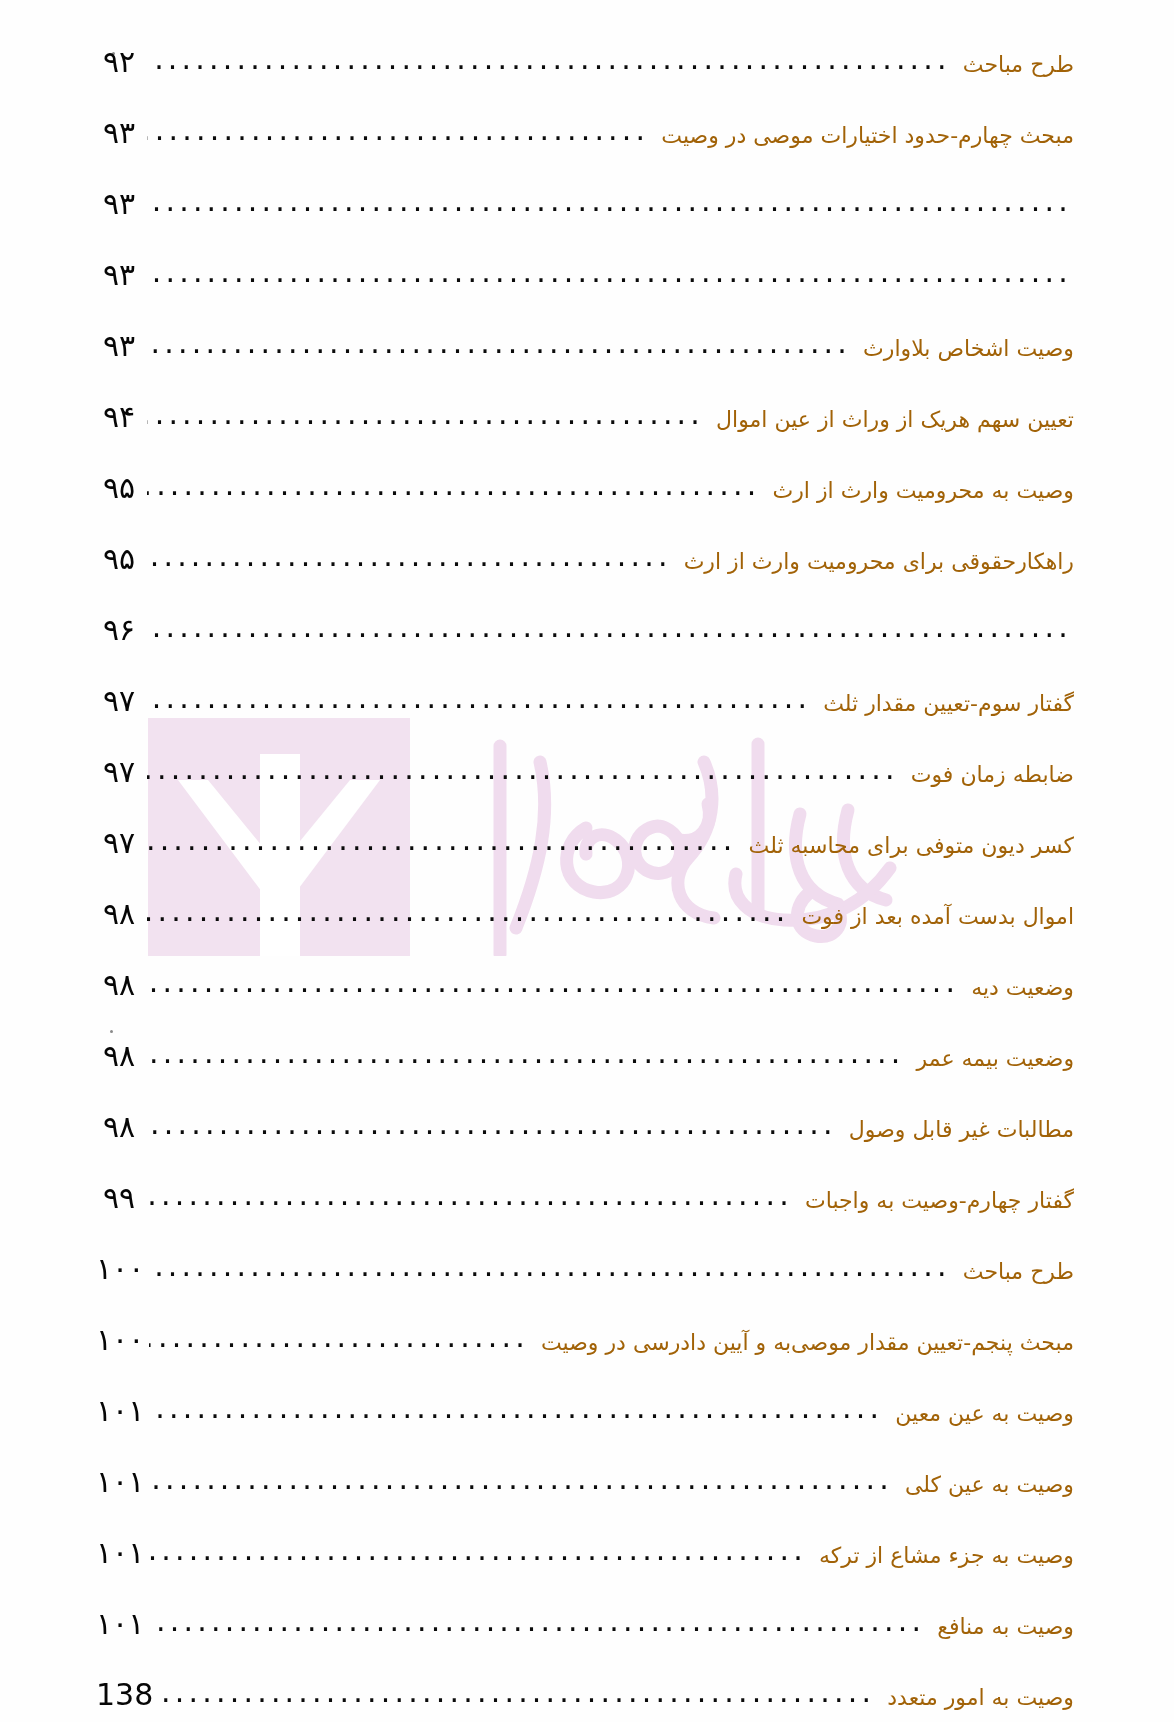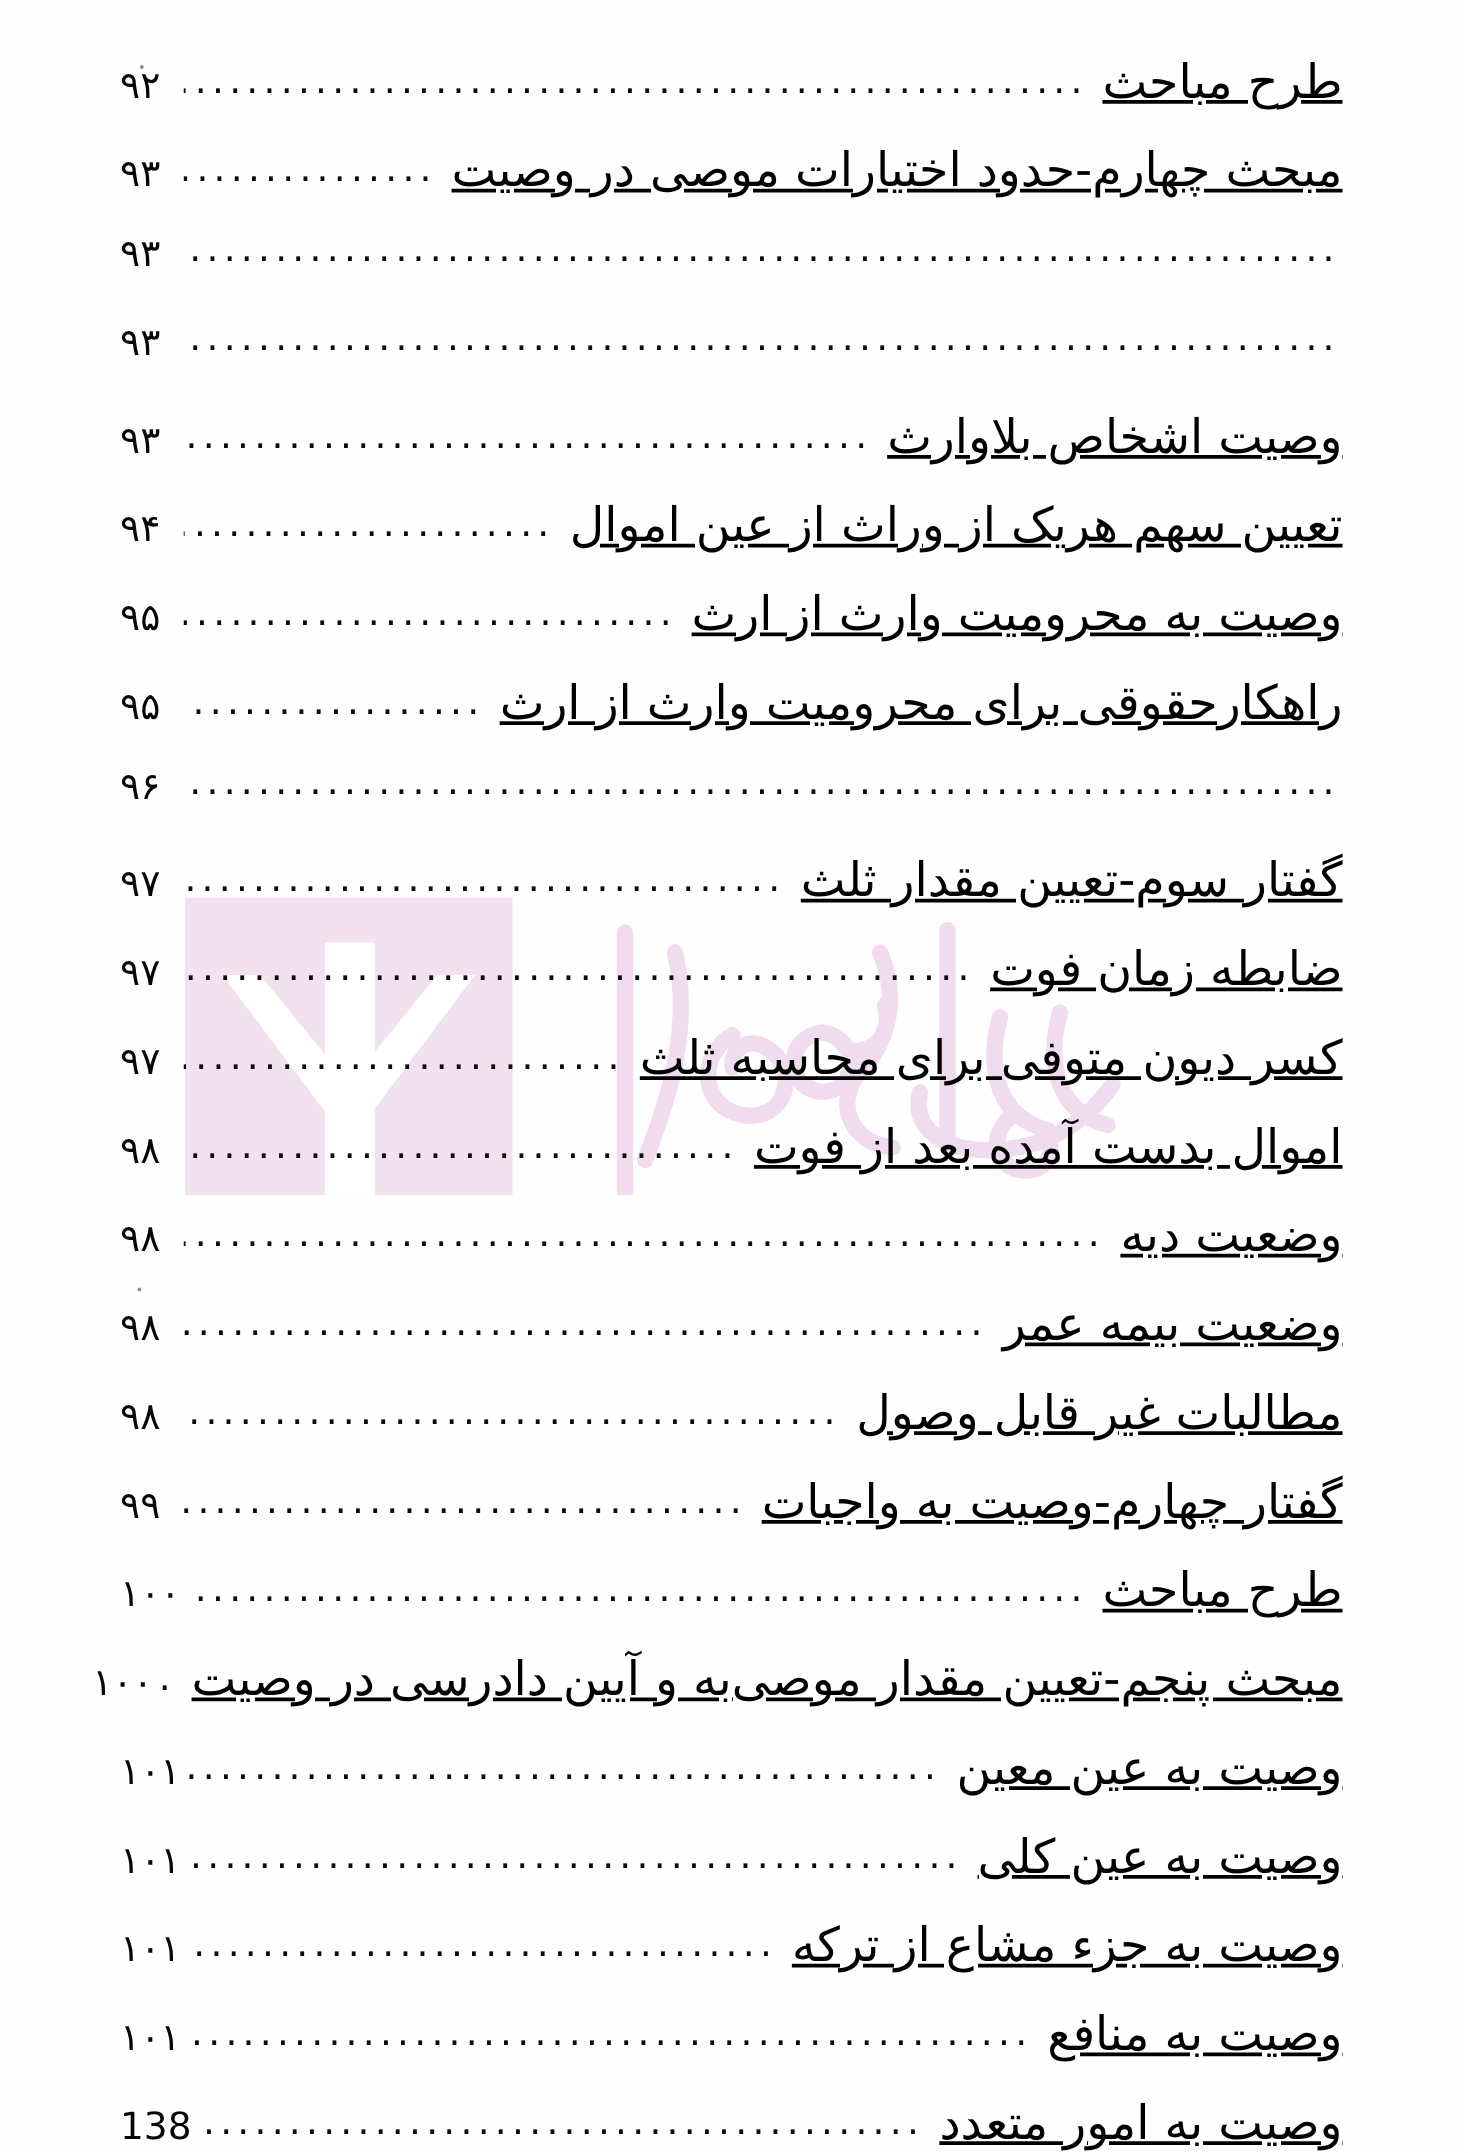--- a/index.html
+++ b/index.html
@@ -46,28 +46,27 @@
     display: flex;
     flex-direction: row;
     align-items: baseline;
     direction: rtl;
     width: 100%;
     height: 71px;
     box-sizing: border-box;
     white-space: nowrap;
   }
   .toc-title {
-    font-size: 38px;
+    font-size: 22px;
     line-height: 1.15;
-    color: #000000;
+    color: #a16207;
     letter-spacing: 0px;
     flex: 0 0 auto;
     padding-left: 10px;
     font-weight: 400;
-    text-decoration: underline;
   }
   .toc-leader {
     flex: 1 1 auto;
     min-width: 14px;
     overflow: hidden;
     height: 1em;
     position: relative;
     margin: 0 2px;
   }
   .toc-leader::before {
@@ -80,21 +79,21 @@
     color: #0b0b0b;
     white-space: nowrap;
     direction: ltr;
   }
   .toc-page {
     flex: 0 0 auto;
     font-size: 30px;
     color: #060606;
     direction: rtl;
     unicode-bidi: embed;
-    text-align: left;
+    text-align: center;
     min-width: 46px;
     padding-right: 3px;
   }
 
   
   .speck {
     position: absolute;
     left: 112px;
     top: 52px;
     width: 3px;

